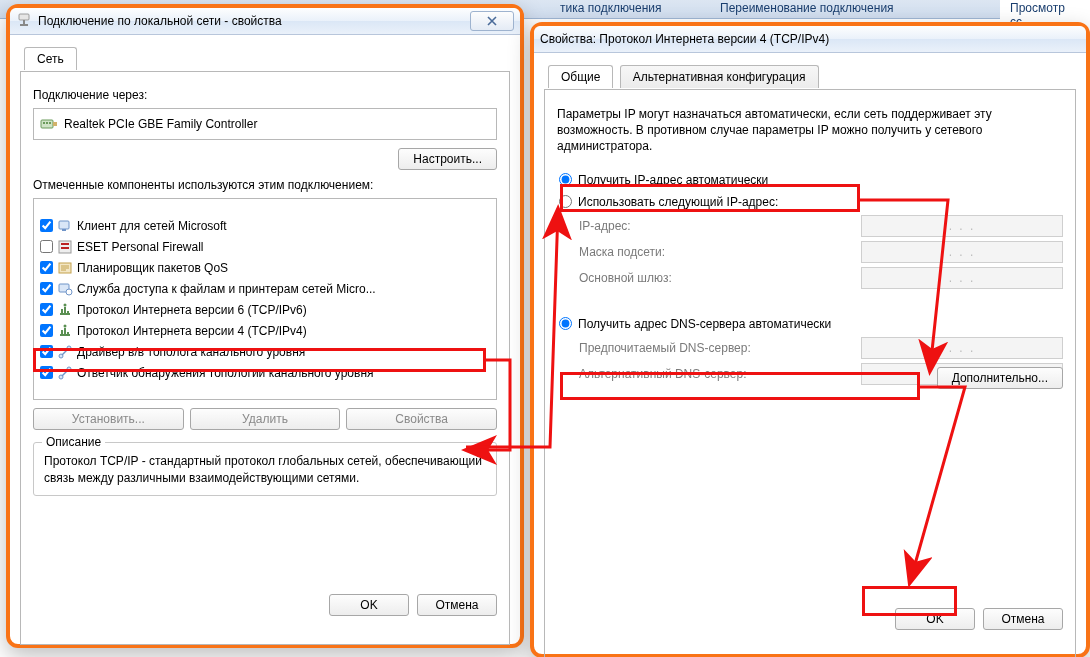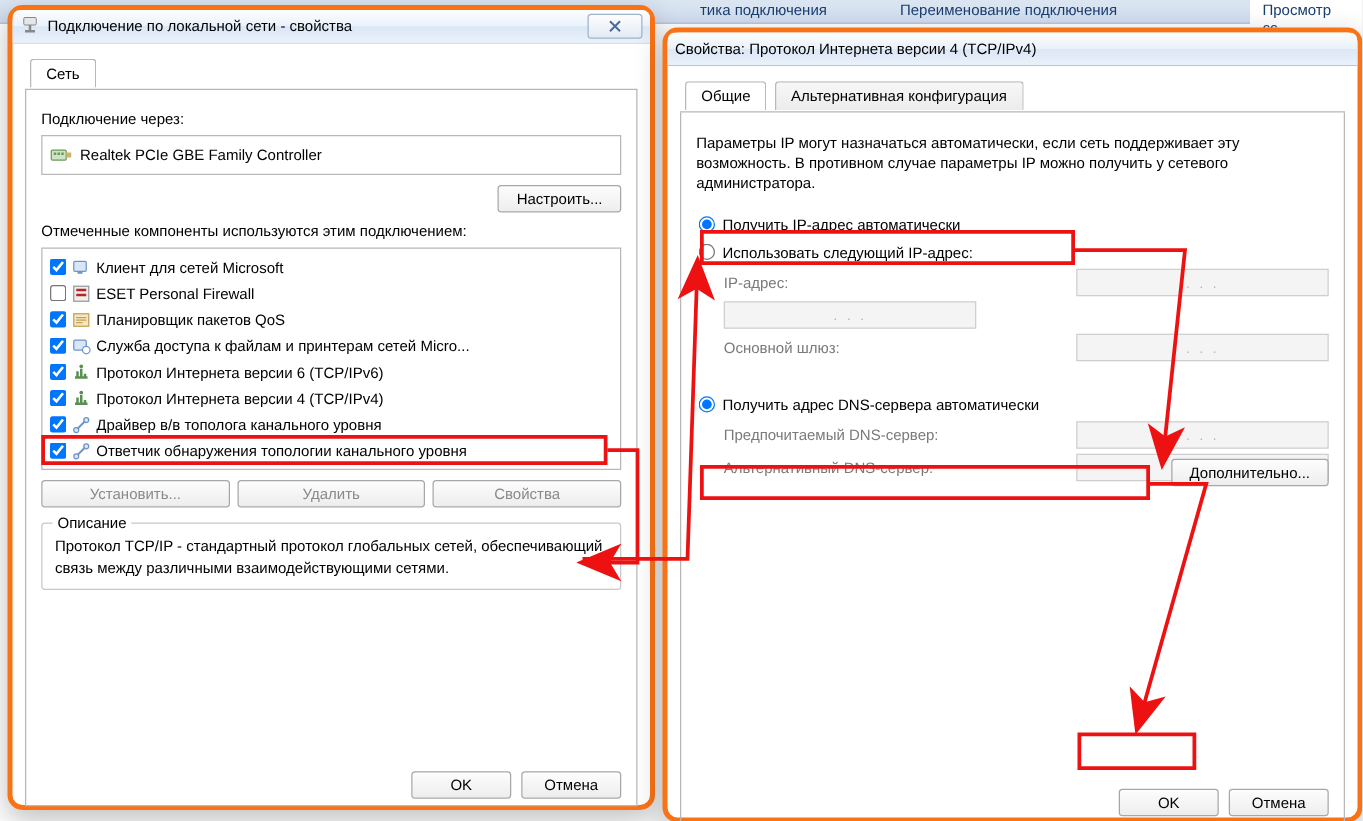--- a/index.html
+++ b/index.html
@@ -25,30 +25,30 @@
   .tab.inactive{background:linear-gradient(#f7f7f7,#ececec);color:#000;}
   .tab.inactive:first-of-type{margin-left:4px;}
   .tab-page{border:1px solid #b8b8b8;border-top:none;padding:12px;}
 
   .label{margin:4px 0 6px;}
   .adapter-box{border:1px solid #b8b8b8;background:#fff;height:26px;display:flex;align-items:center;padding:2px 6px;}
   .adapter-box .nic-ico{width:18px;height:18px;margin-right:6px;display:flex;align-items:center;justify-content:center;}
   .right{display:flex;justify-content:flex-end;margin-top:8px;}
   .btn{border:1px solid #a7a7a7;border-radius:3px;background:linear-gradient(#fdfdfd,#ededed);padding:3px 14px;font-size:12px;font-family:inherit;min-width:74px;}
   .btn:disabled,.btn.faded{color:#8a8a8a;}
-  .list{border:1px solid #b8b8b8;background:#fff;padding:4px 2px;}
+  .list{border:1px solid #b8b8b8;background:#fff;padding:16px 2px;}
   .row{display:flex;align-items:center;height:21px;padding:0 2px;}
   .row input[type=checkbox]{margin:0 4px 0 2px;}
   .row .sm-ico{width:16px;height:16px;margin-right:4px;display:flex;align-items:center;justify-content:center;}
   .row .txt{white-space:nowrap;overflow:hidden;text-overflow:ellipsis;flex:1;}
   .btnrow{display:flex;gap:6px;margin-top:8px;}
   .btnrow .btn{flex:1;}
   .group{border:1px solid #c8c8c8;border-radius:3px;margin-top:12px;padding:10px 10px 8px;position:relative;}
   .group .legend{position:absolute;top:-8px;left:8px;background:#fff;padding:0 4px;font-size:12px;}
-  .dlg-btns{position:absolute;right:12px;bottom:5px;display:flex;gap:8px;}
+  .dlg-btns{position:absolute;right:12px;bottom:28px;display:flex;gap:8px;}
   .dlg-btns .btn{min-width:80px;}
 
   
   .info-text{margin:4px 0 16px;line-height:1.35;}
   .radio-block{margin:4px 0 2px;display:flex;align-items:center;padding:2px 0;}
   .radio-block input{margin:0 6px 0 2px;}
   .radio-block label{cursor:default;}
   .field{display:flex;align-items:center;margin:4px 0 4px 22px;}
   .field .flabel{flex:1;color:#7a7a7a;}
   .ipbox{width:200px;height:20px;border:1px solid #cfcfcf;background:#fff;color:#bbb;display:flex;align-items:center;justify-content:center;letter-spacing:2px;}
@@ -241,20 +241,21 @@
           <input type="radio" name="ipmode" style="">
           <label>Использовать следующий IP-адрес:</label>
         </div>
         <div class="field">
           <span class="flabel">IP-адрес:</span>
           <div class="ipbox disabled">
               <span>.       .       .</span>
             </div>
         </div>
         <div class="field">
+          <span class="flabel">Маска подсети:</span>
           <div class="ipbox disabled">
               <span>.       .       .</span>
             </div>
         </div>
         <div class="field">
           <span class="flabel">Основной шлюз:</span>
           <div class="ipbox disabled">
               <span>.       .       .</span>
             </div>
         </div>

